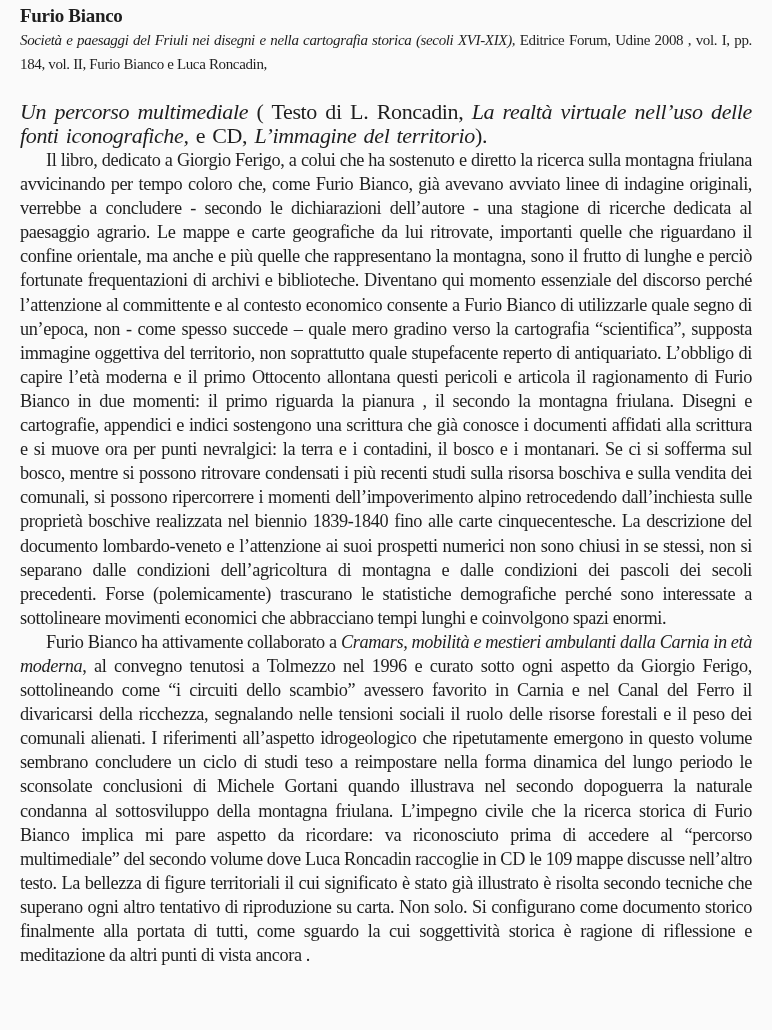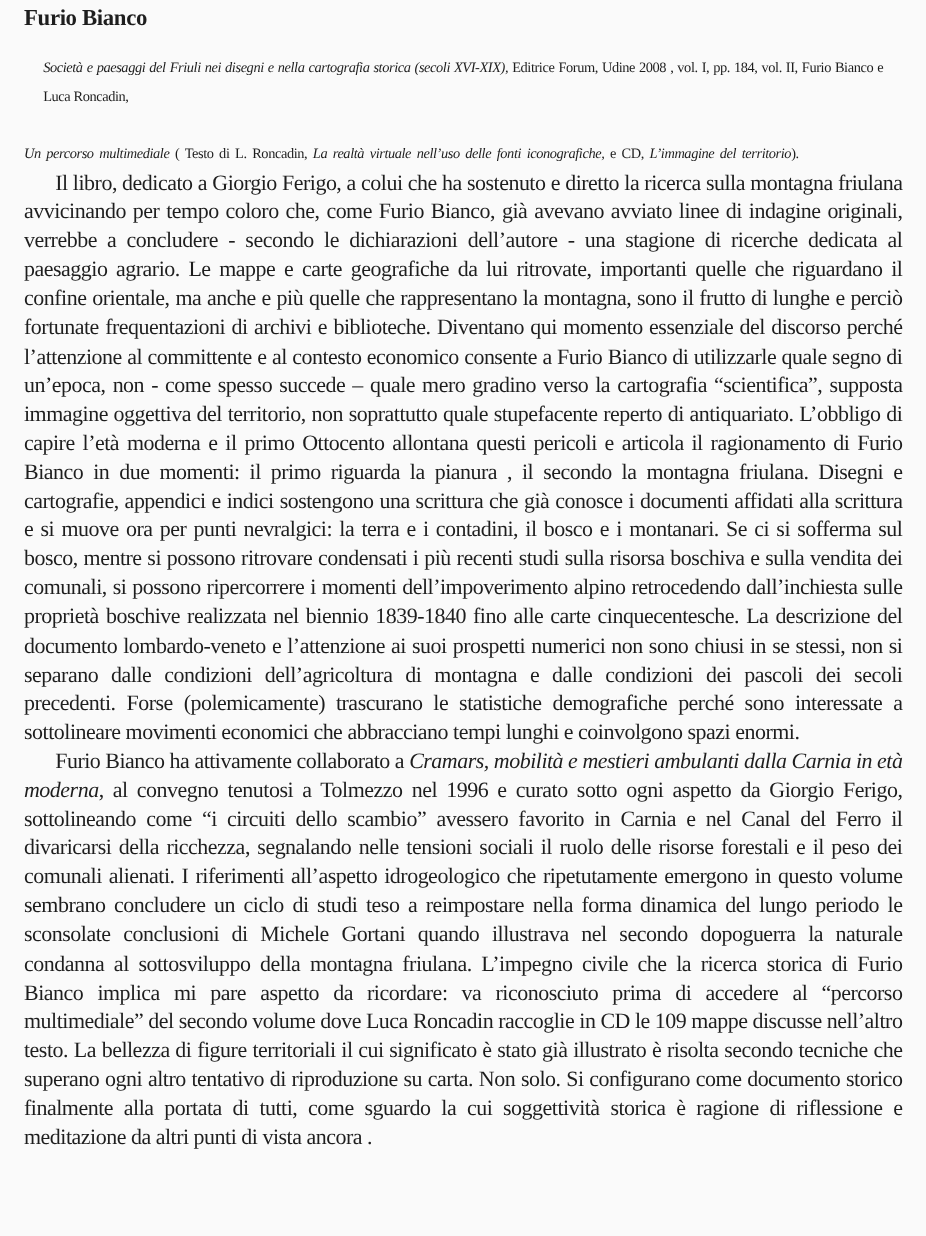--- a/index.html
+++ b/index.html
@@ -30,28 +30,28 @@
     }
     .title {
       font-weight: bold;
       font-style: italic;
       font-size: 24px;
       line-height: 28px;
       margin: 5px 0 0 0;
       letter-spacing: -0.4px;
     }
     .biblio {
-      font-size: 12px;
+      font-size: 15px;
       line-height: 24px;
-      margin: 16px;
+      margin: 0;
       text-align: justify;
       letter-spacing: -0.35px;
     }
     .multimedia {
-      font-size: 12px;
+      font-size: 22px;
       line-height: 24px;
       margin: 24px 0 0 0;
       text-align: justify;
       text-align-last: left;
       letter-spacing: -0.35px;
       word-spacing: 2px;
     }
     .body-text {
       font-size: 18.3px;
       line-height: 24.1px;

